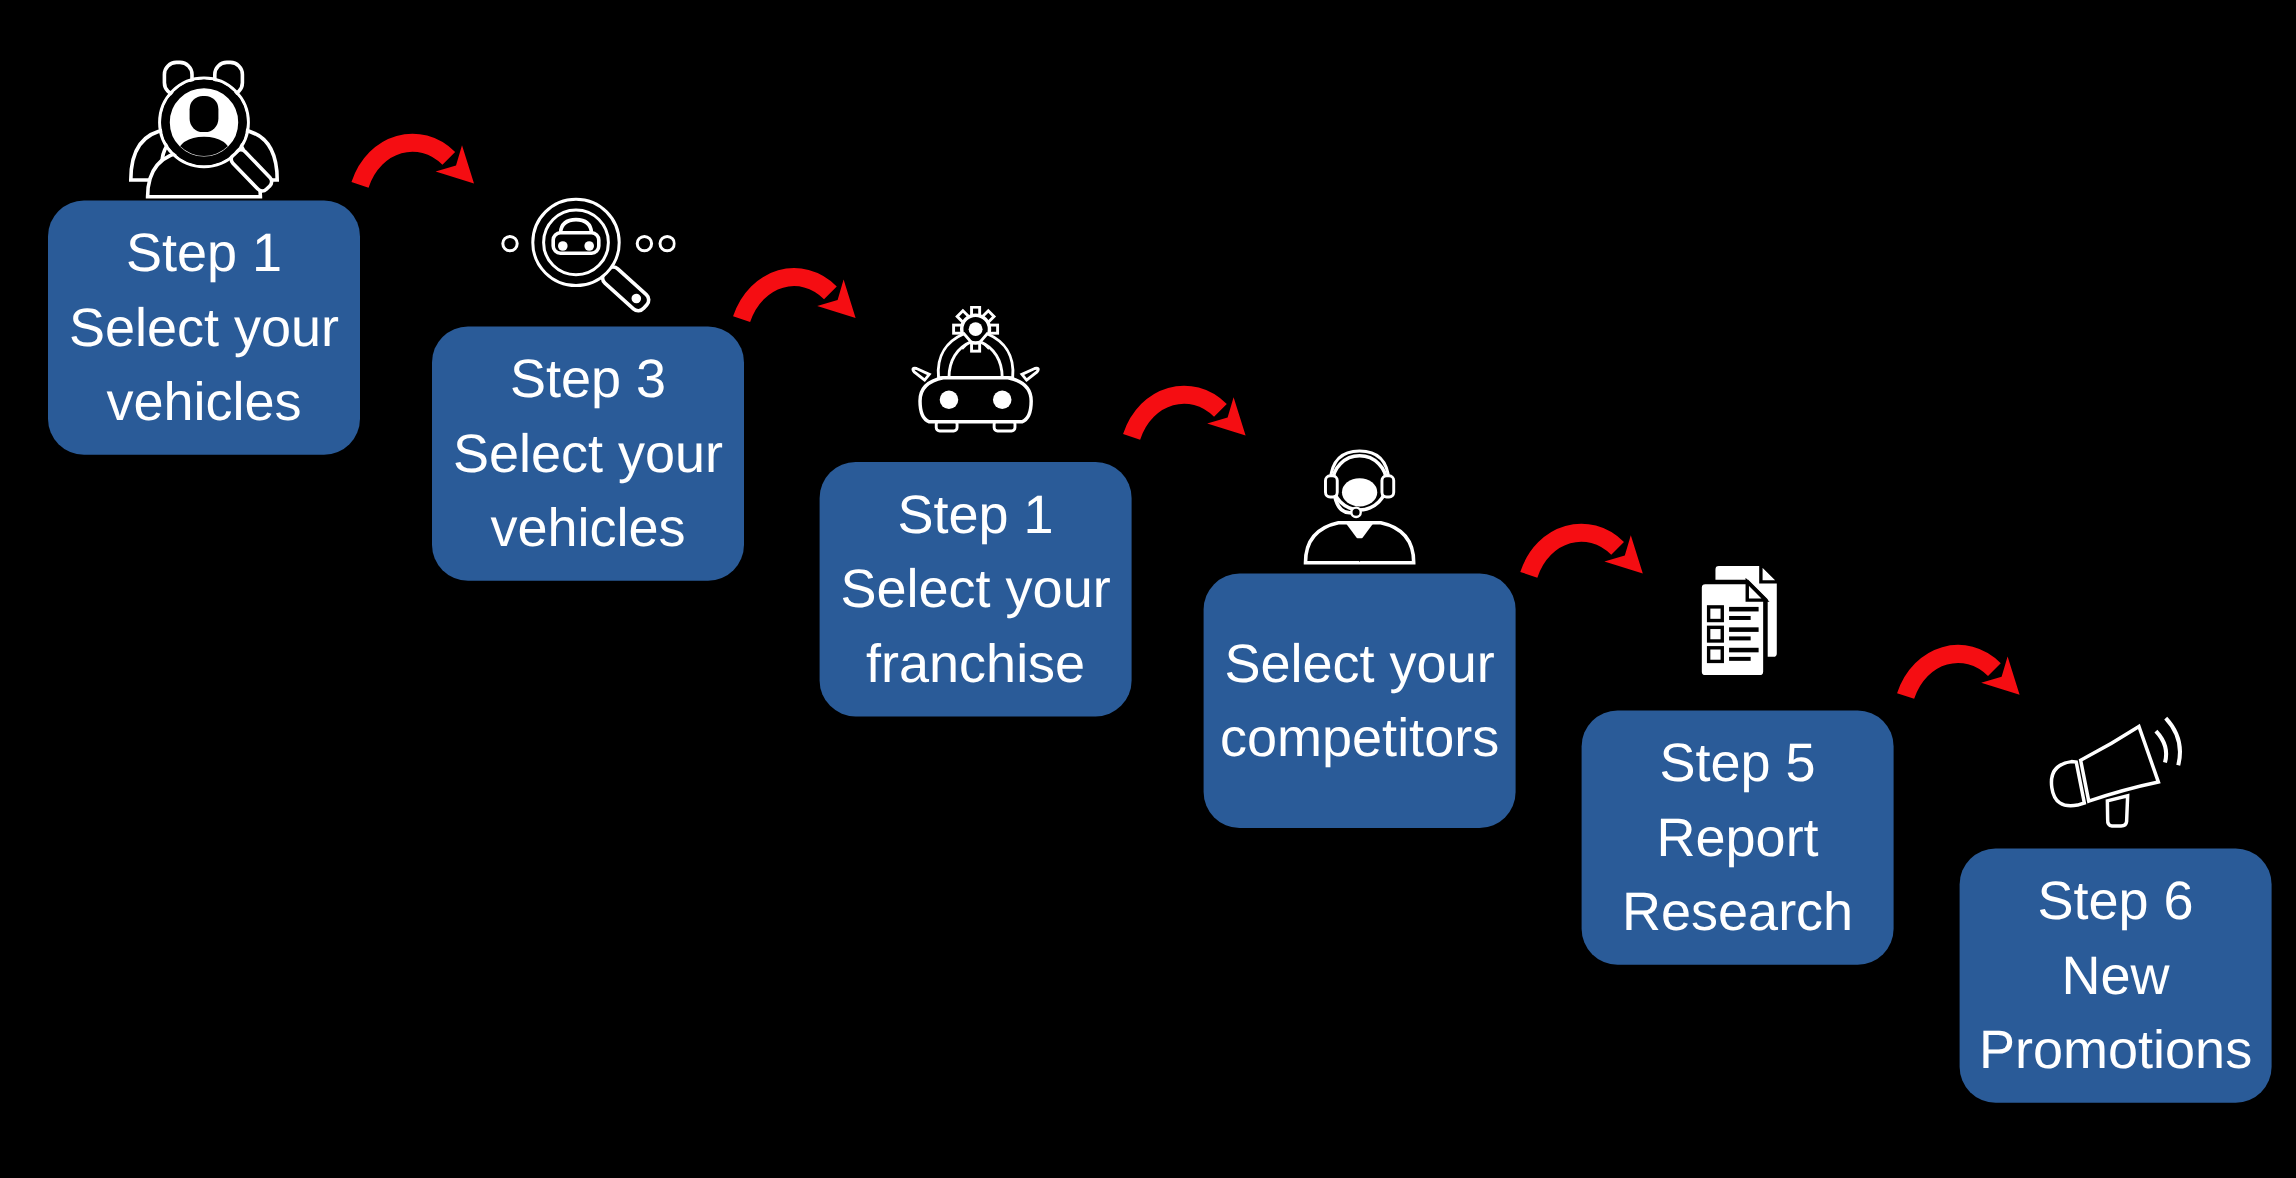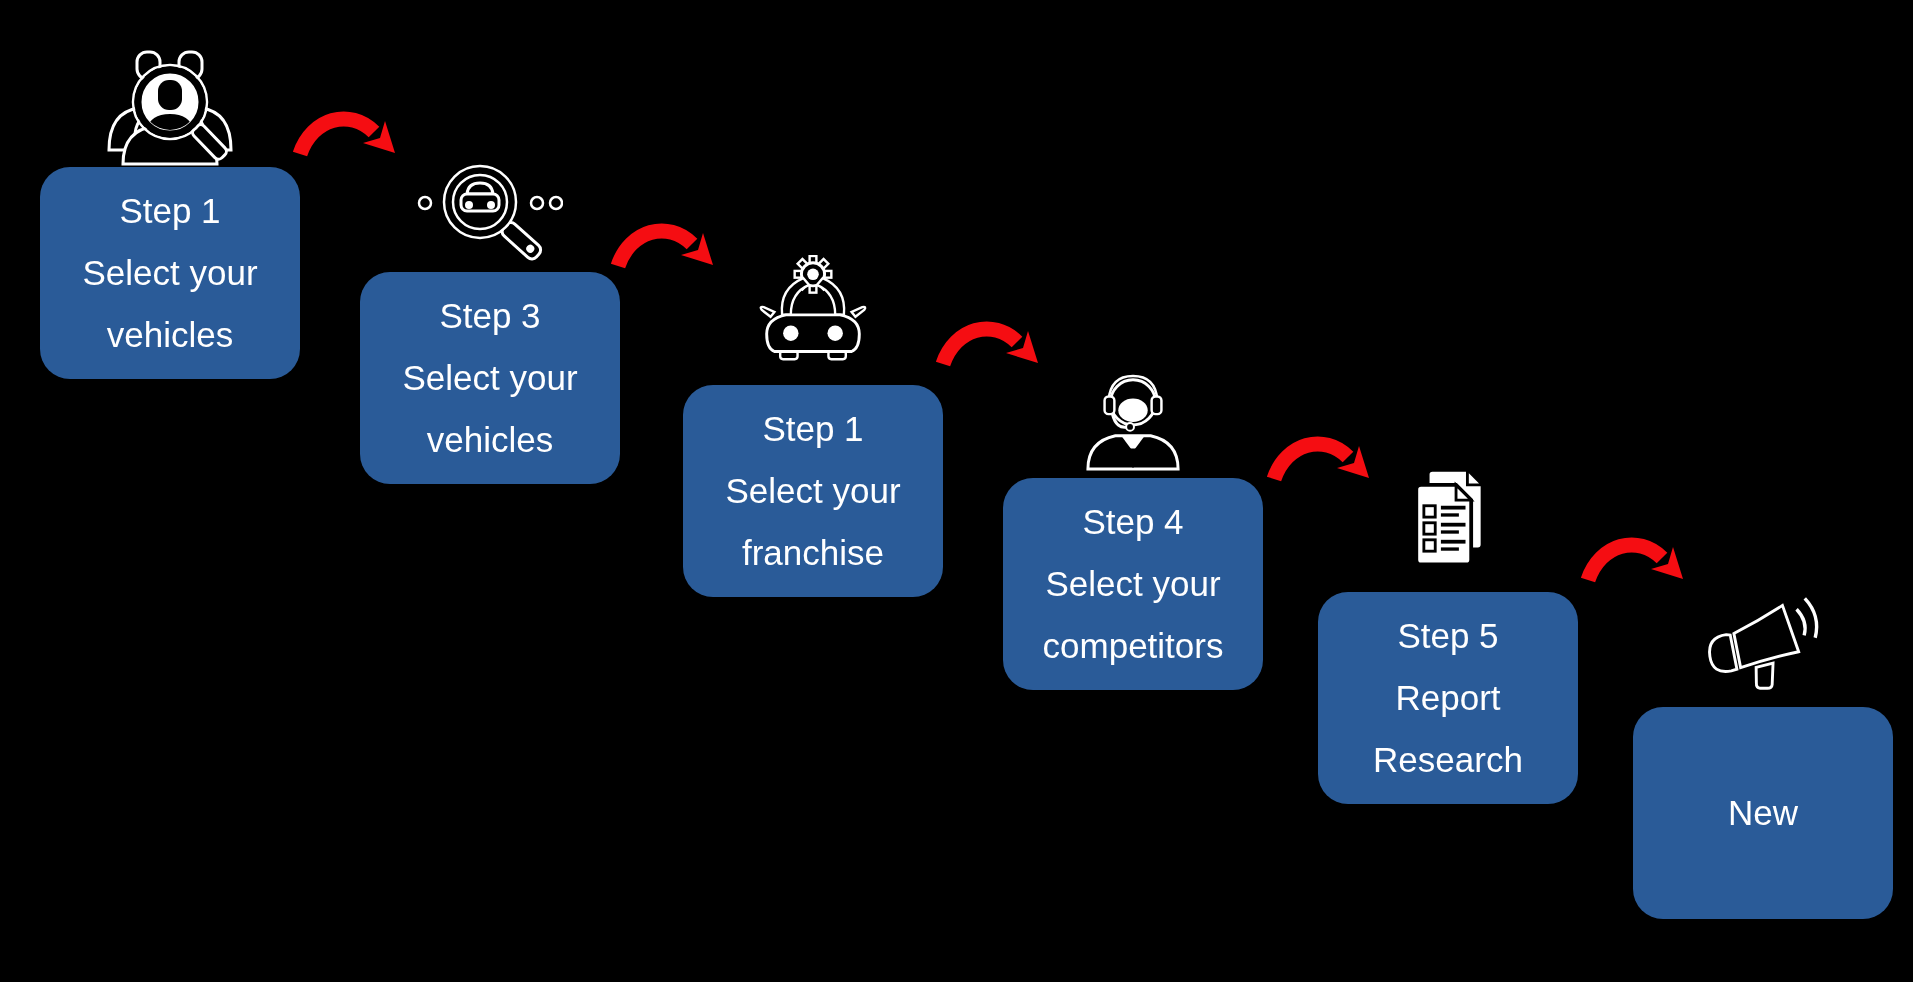--- a/index.html
+++ b/index.html
@@ -7,21 +7,21 @@
     width:1913px;height:982px;position:relative;overflow:hidden;
     background:var(--background,#000000);
     font-family:"Liberation Sans",sans-serif;
   }
   .stage{position:absolute;inset:0;}
   .step{position:absolute;width:260px;}
   .box{
     height:212px;border-radius:30px;
     background:var(--box-fill,#2a5b98);color:var(--box-text,#ffffff);
     display:flex;flex-direction:column;justify-content:center;align-items:center;
-    text-align:center;font-size:35px;line-height:62px;
+    text-align:center;font-size:45px;line-height:62px;
   }
   .icon{position:absolute;bottom:100%;left:50%;transform:translateX(-50%);}
   .s1{left:40px;top:167px}   .s1 .icon{width:126px;height:116px;margin-bottom:1px}
   .s2{left:360px;top:272px}  .s2 .icon{width:146px;height:100px;margin-bottom:8px}
   .s3{left:683px;top:385px}  .s3 .icon{width:110px;height:110px;margin-bottom:20px}
   .s4{left:1003px;top:478px} .s4 .icon{width:100px;height:100px;margin-bottom:7px}
   .s5{left:1318px;top:592px} .s5 .icon{width:92px;height:106px;margin-bottom:20px}
   .s6{left:1633px;top:707px} .s6 .icon{width:128px;height:104px;margin-bottom:8px}
   .arrow{position:absolute;width:112px;height:72px;color:var(--arrow,#f50d12);}
   .a1{left:292px;top:106px}.a2{left:610px;top:218px}.a3{left:935px;top:316px}
@@ -140,21 +140,20 @@
         <circle class="k" stroke-width="3" cx="50" cy="32" r="23"></circle>
         <path class="wl" stroke-width="2.5" d="M25,30 Q27,5 50,5 Q73,5 75,30"></path>
         <rect class="k" stroke-width="2.5" x="21" y="26" width="10" height="18" rx="4"></rect>
         <rect class="k" stroke-width="2.5" x="69" y="26" width="10" height="18" rx="4"></rect>
         <ellipse class="w" cx="50" cy="40" rx="15" ry="12"></ellipse>
         <path class="wl" stroke-width="3" d="M29,44 Q33,60 45,57"></path>
         <circle class="k" stroke-width="2" cx="47" cy="57" r="4"></circle>
       </svg>
     </div>
     <div class="box">
-      <div class="line">Step 4</div>
       <div class="line">Select your</div>
       <div class="line">competitors</div>
     </div>
   </div>
 
   <div class="step s5">
     <div class="icon">
       <svg viewBox="0 0 95 112">
         <path class="wb" stroke-width="4" d="M26,9 Q26,4 31,4 L68,4 L84,20 L84,83 Q84,88 79,88 L31,88 Q26,88 26,83 Z"></path>
         <path class="wb" stroke-width="3" d="M68,4 L68,20 L84,20 Z"></path>
@@ -184,21 +183,23 @@
         <g transform="rotate(-8 66 54)">
           <path class="k" stroke-width="3" d="M30,36 Q10,36 10,56 Q10,75 30,74 L36,73 L34,37 Z"></path>
           <path class="k" stroke-width="3" d="M56,74 L74,72 L70,94 Q69,98 64,97 L57,96 Q53,95 54,90 Z"></path>
           <path class="k" stroke-width="3" d="M38,36 Q66,26 92,14 L102,64 Q72,66 40,72 Z"></path>
           <path class="wl" stroke-width="3.5" d="M106,20 Q116,34 110,48"></path>
           <path class="wl" stroke-width="3.5" d="M116,10 Q130,30 121,52"></path>
         </g>
       </svg>
     </div>
     <div class="box">
+      <div class="line">Step 6</div>
       <div class="line">New</div>
+      <div class="line">Promotions</div>
     </div>
   </div>
 
   <svg class="arrow a1" viewBox="0 0 112 72">
       <use href="#arrowShape"></use>
     </svg>
   <svg class="arrow a2" viewBox="0 0 112 72">
       <use href="#arrowShape"></use>
     </svg>
   <svg class="arrow a3" viewBox="0 0 112 72">

